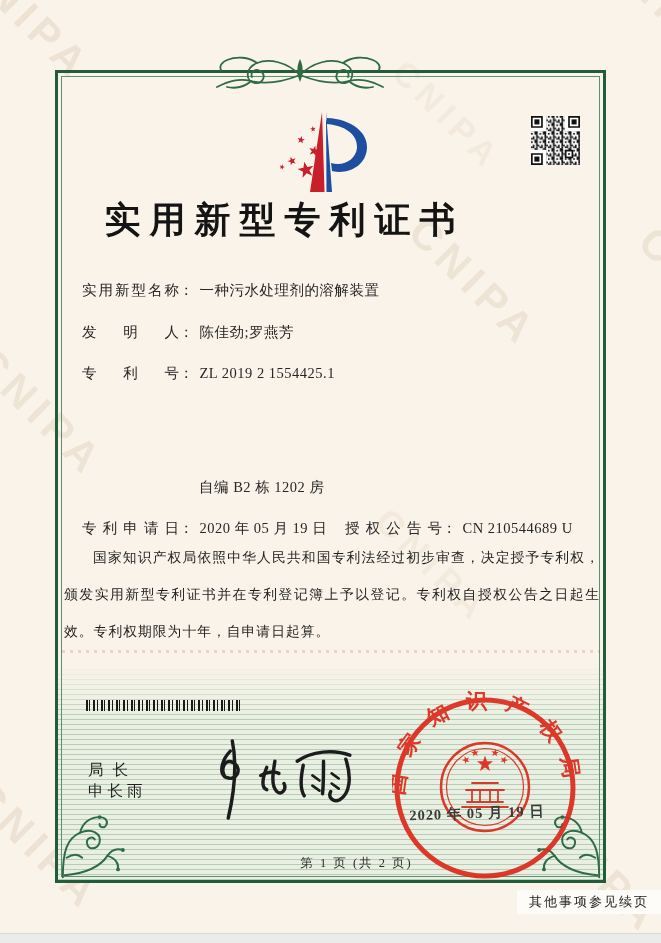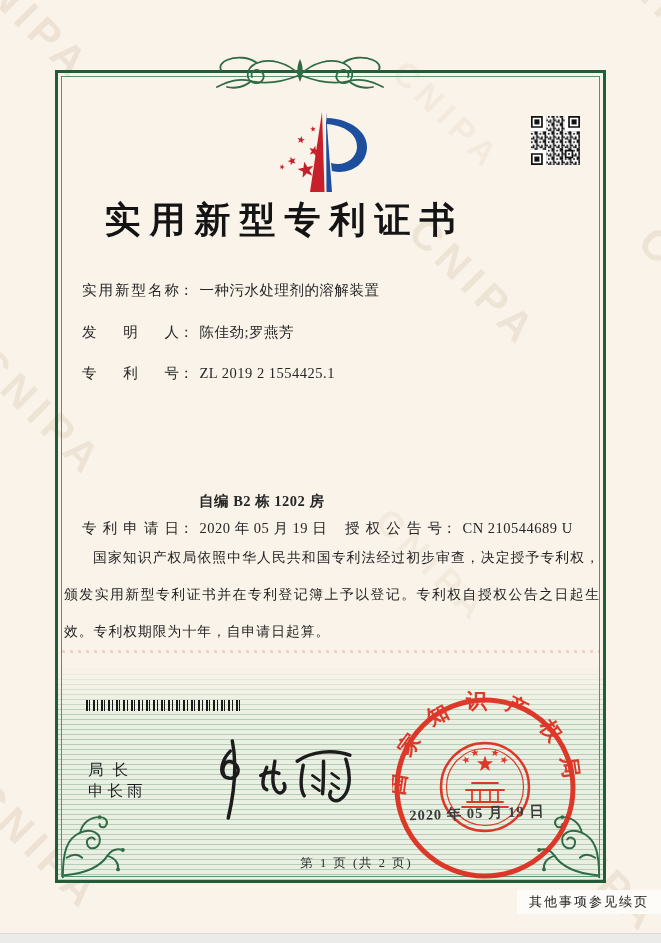--- a/index.html
+++ b/index.html
@@ -32,21 +32,21 @@
   .logo{position:absolute;left:276px;top:106px;width:102px;height:94px;z-index:3;}
   .qr{position:absolute;left:531px;top:116px;width:49px;height:49px;z-index:3;}
   .title{position:absolute;left:0;top:196px;width:569px;text-align:center;font-size:36px;
          font-weight:bold;letter-spacing:9px;color:#141414;z-index:3;}
 
   
   .frow{position:absolute;left:82px;font-size:14.5px;color:#262626;z-index:3;white-space:nowrap;}
   .flabel{display:inline-block;width:97px;text-align:justify;text-align-last:justify;vertical-align:top;}
   .colon{display:inline-block;}
   .fval{margin-left:6px;letter-spacing:.5px;}
-  .addr2{margin-left:117px;margin-top:18px;letter-spacing:.5px;font-weight:bold;}
+  .addr2{margin-left:117px;margin-top:4px;letter-spacing:.5px;}
   .pair2{position:absolute;left:263px;top:0;white-space:nowrap;}
 
   
   .legal{position:absolute;left:64px;top:539px;width:536px;z-index:3;color:#1f1f1f;
          font-size:13.8px;line-height:37px;letter-spacing:1px;text-align:justify;}
   .legal p{margin:0;text-indent:2.1em;}
 
   
   .barcode{position:absolute;left:86px;top:700px;width:154px;height:11px;z-index:3;
     background:repeating-linear-gradient(90deg,#191919 0 2px,rgba(0,0,0,0) 2px 3px,#191919 3px 4px,rgba(0,0,0,0) 4px 7px,#191919 7px 9px,rgba(0,0,0,0) 9px 11px,#191919 11px 12px,rgba(0,0,0,0) 12px 15px);}

